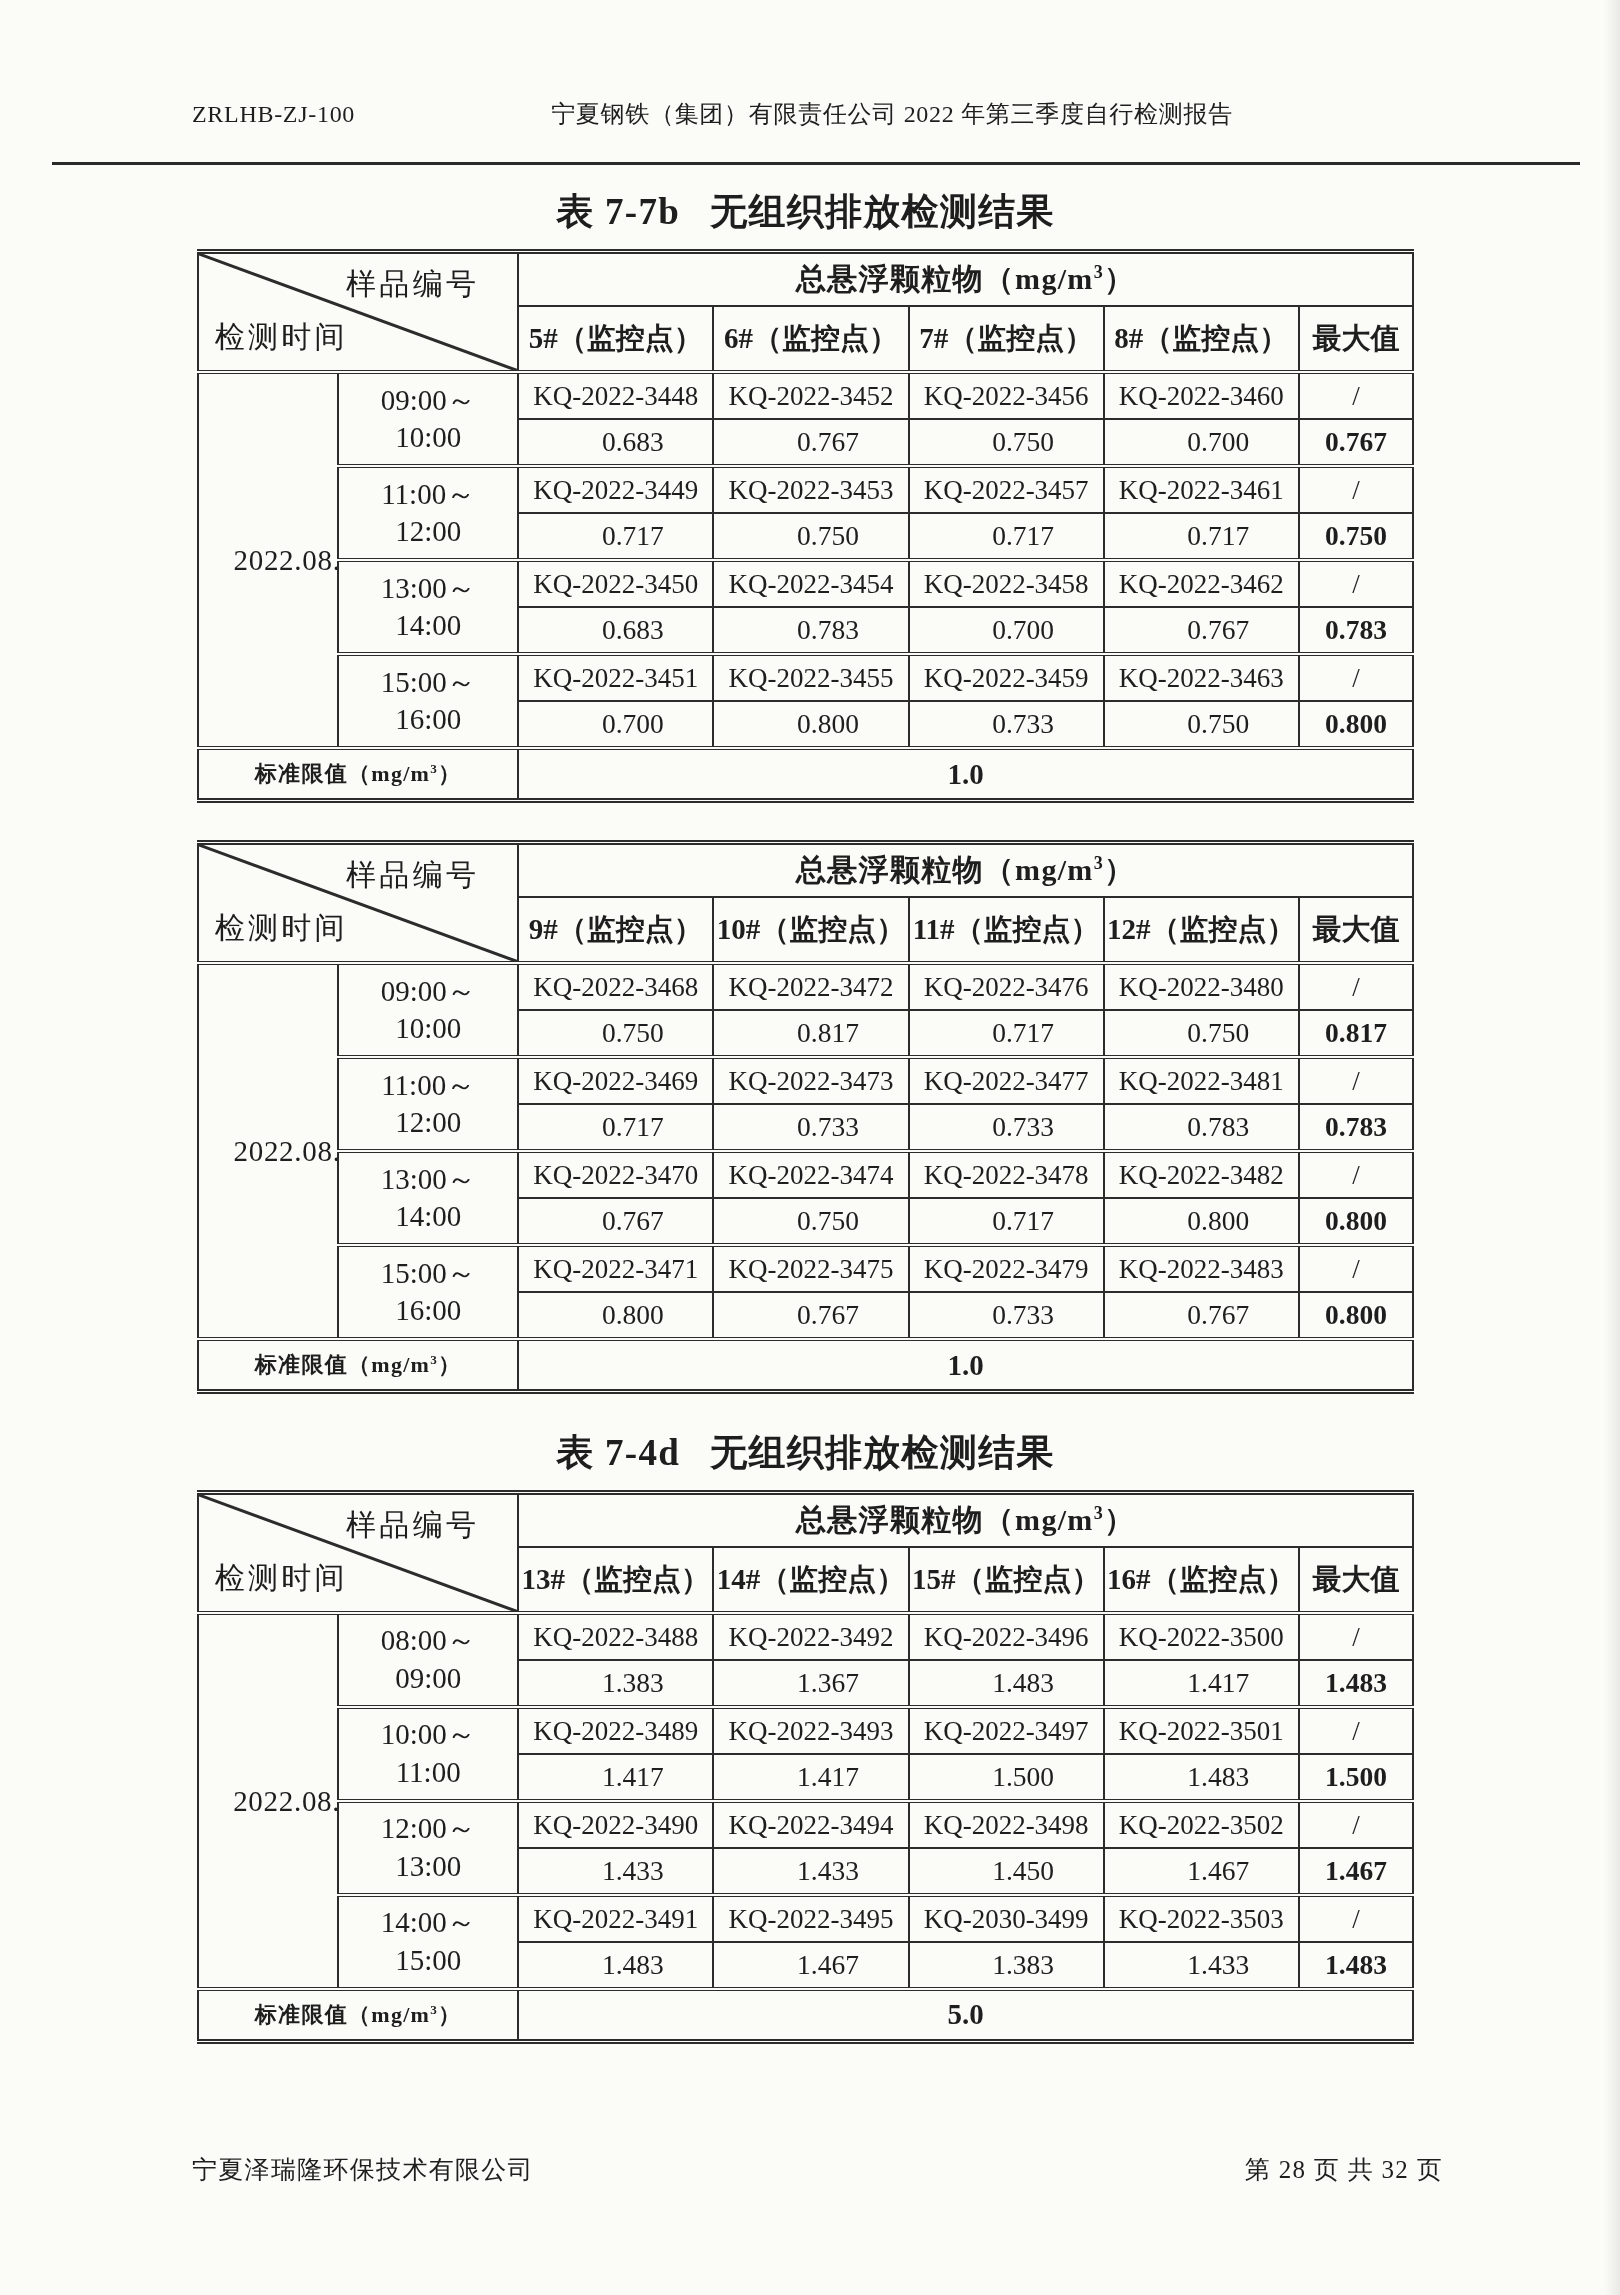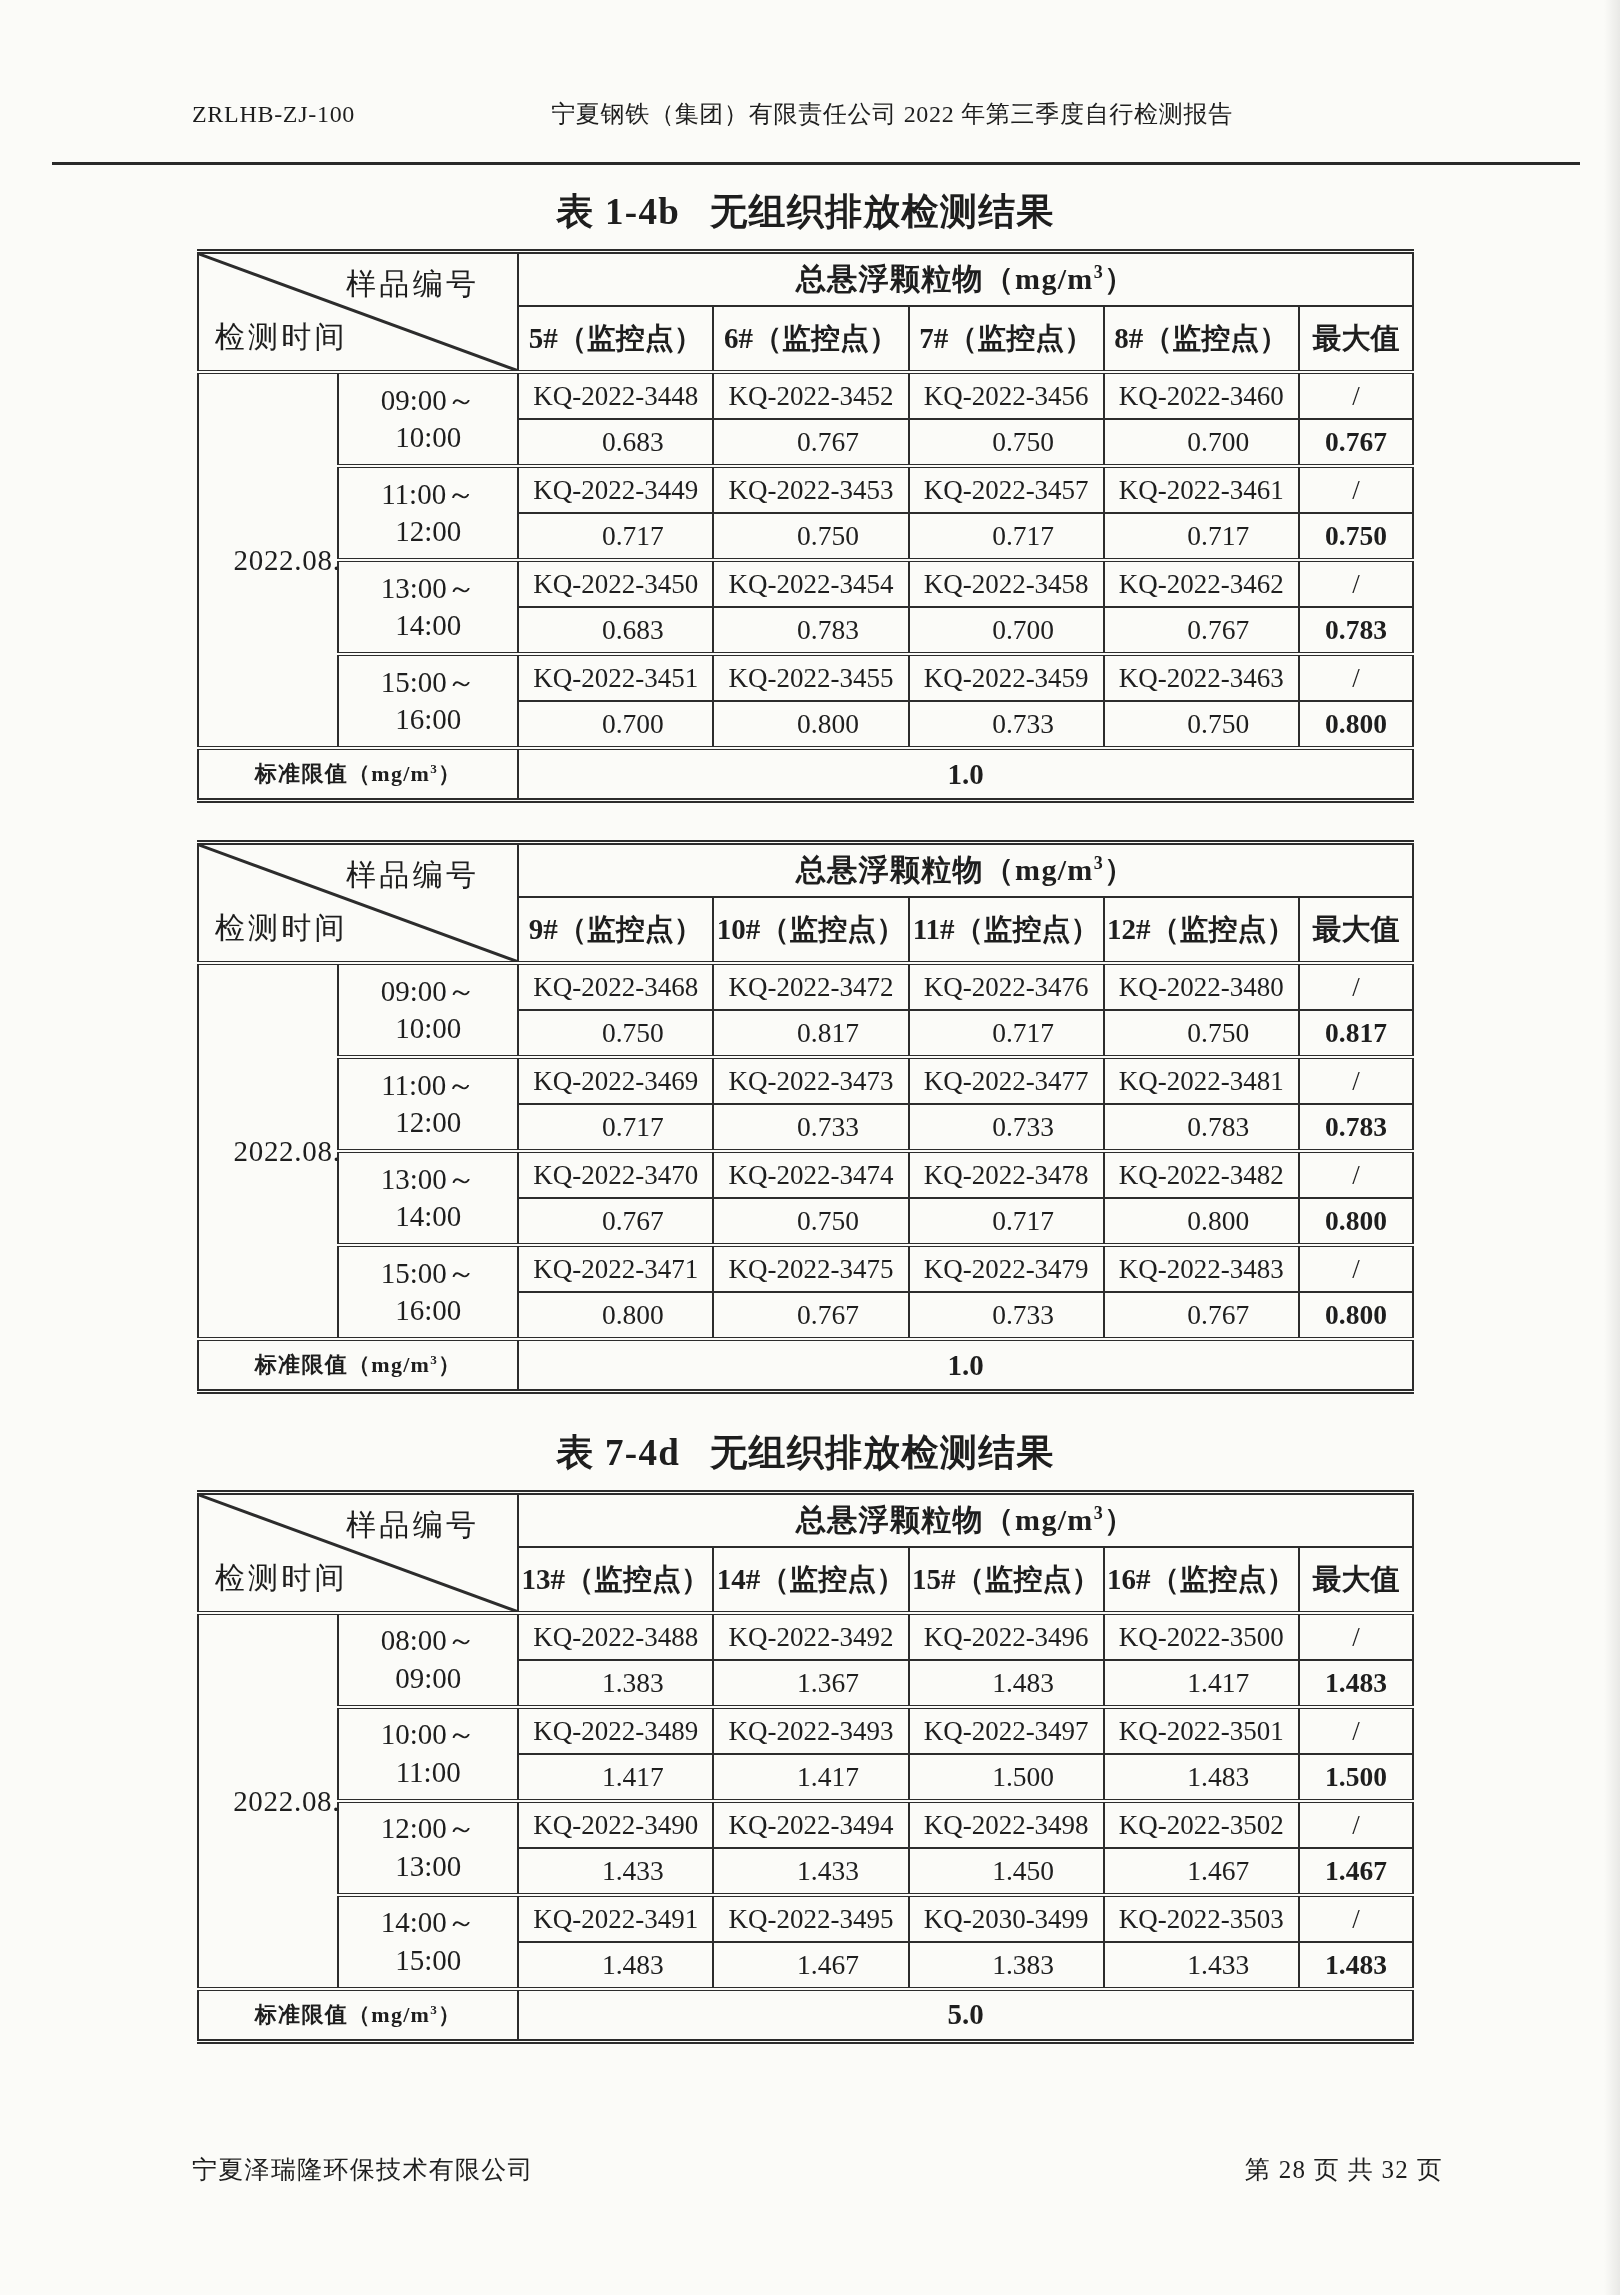--- a/index.html
+++ b/index.html
@@ -70,21 +70,21 @@
 <body>
 
 <div class="page">
   <div class="page-header">
     <span class="header-code">ZRLHB-ZJ-100</span>
     <span class="header-title">宁夏钢铁（集团）有限责任公司 2022 年第三季度自行检测报告</span>
   </div>
   <div class="header-rule"></div>
 
   <div class="content" id="tables-root">
-      <div class="table-title"><span>表 1-4b</span><span class="title-text">无组织排放检测结果</span></div>
+      <div class="table-title"><span>表 7-7b</span><span class="title-text">无组织排放检测结果</span></div>
       <table class="mon">
         <colgroup>
           <col style="width: 140px;">
           <col style="width: 180px;">
           <col style="width: 195px;">
           <col style="width: 195px;">
           <col style="width: 195px;">
           <col style="width: 195px;">
           <col style="width: 114px;">
         </colgroup>

